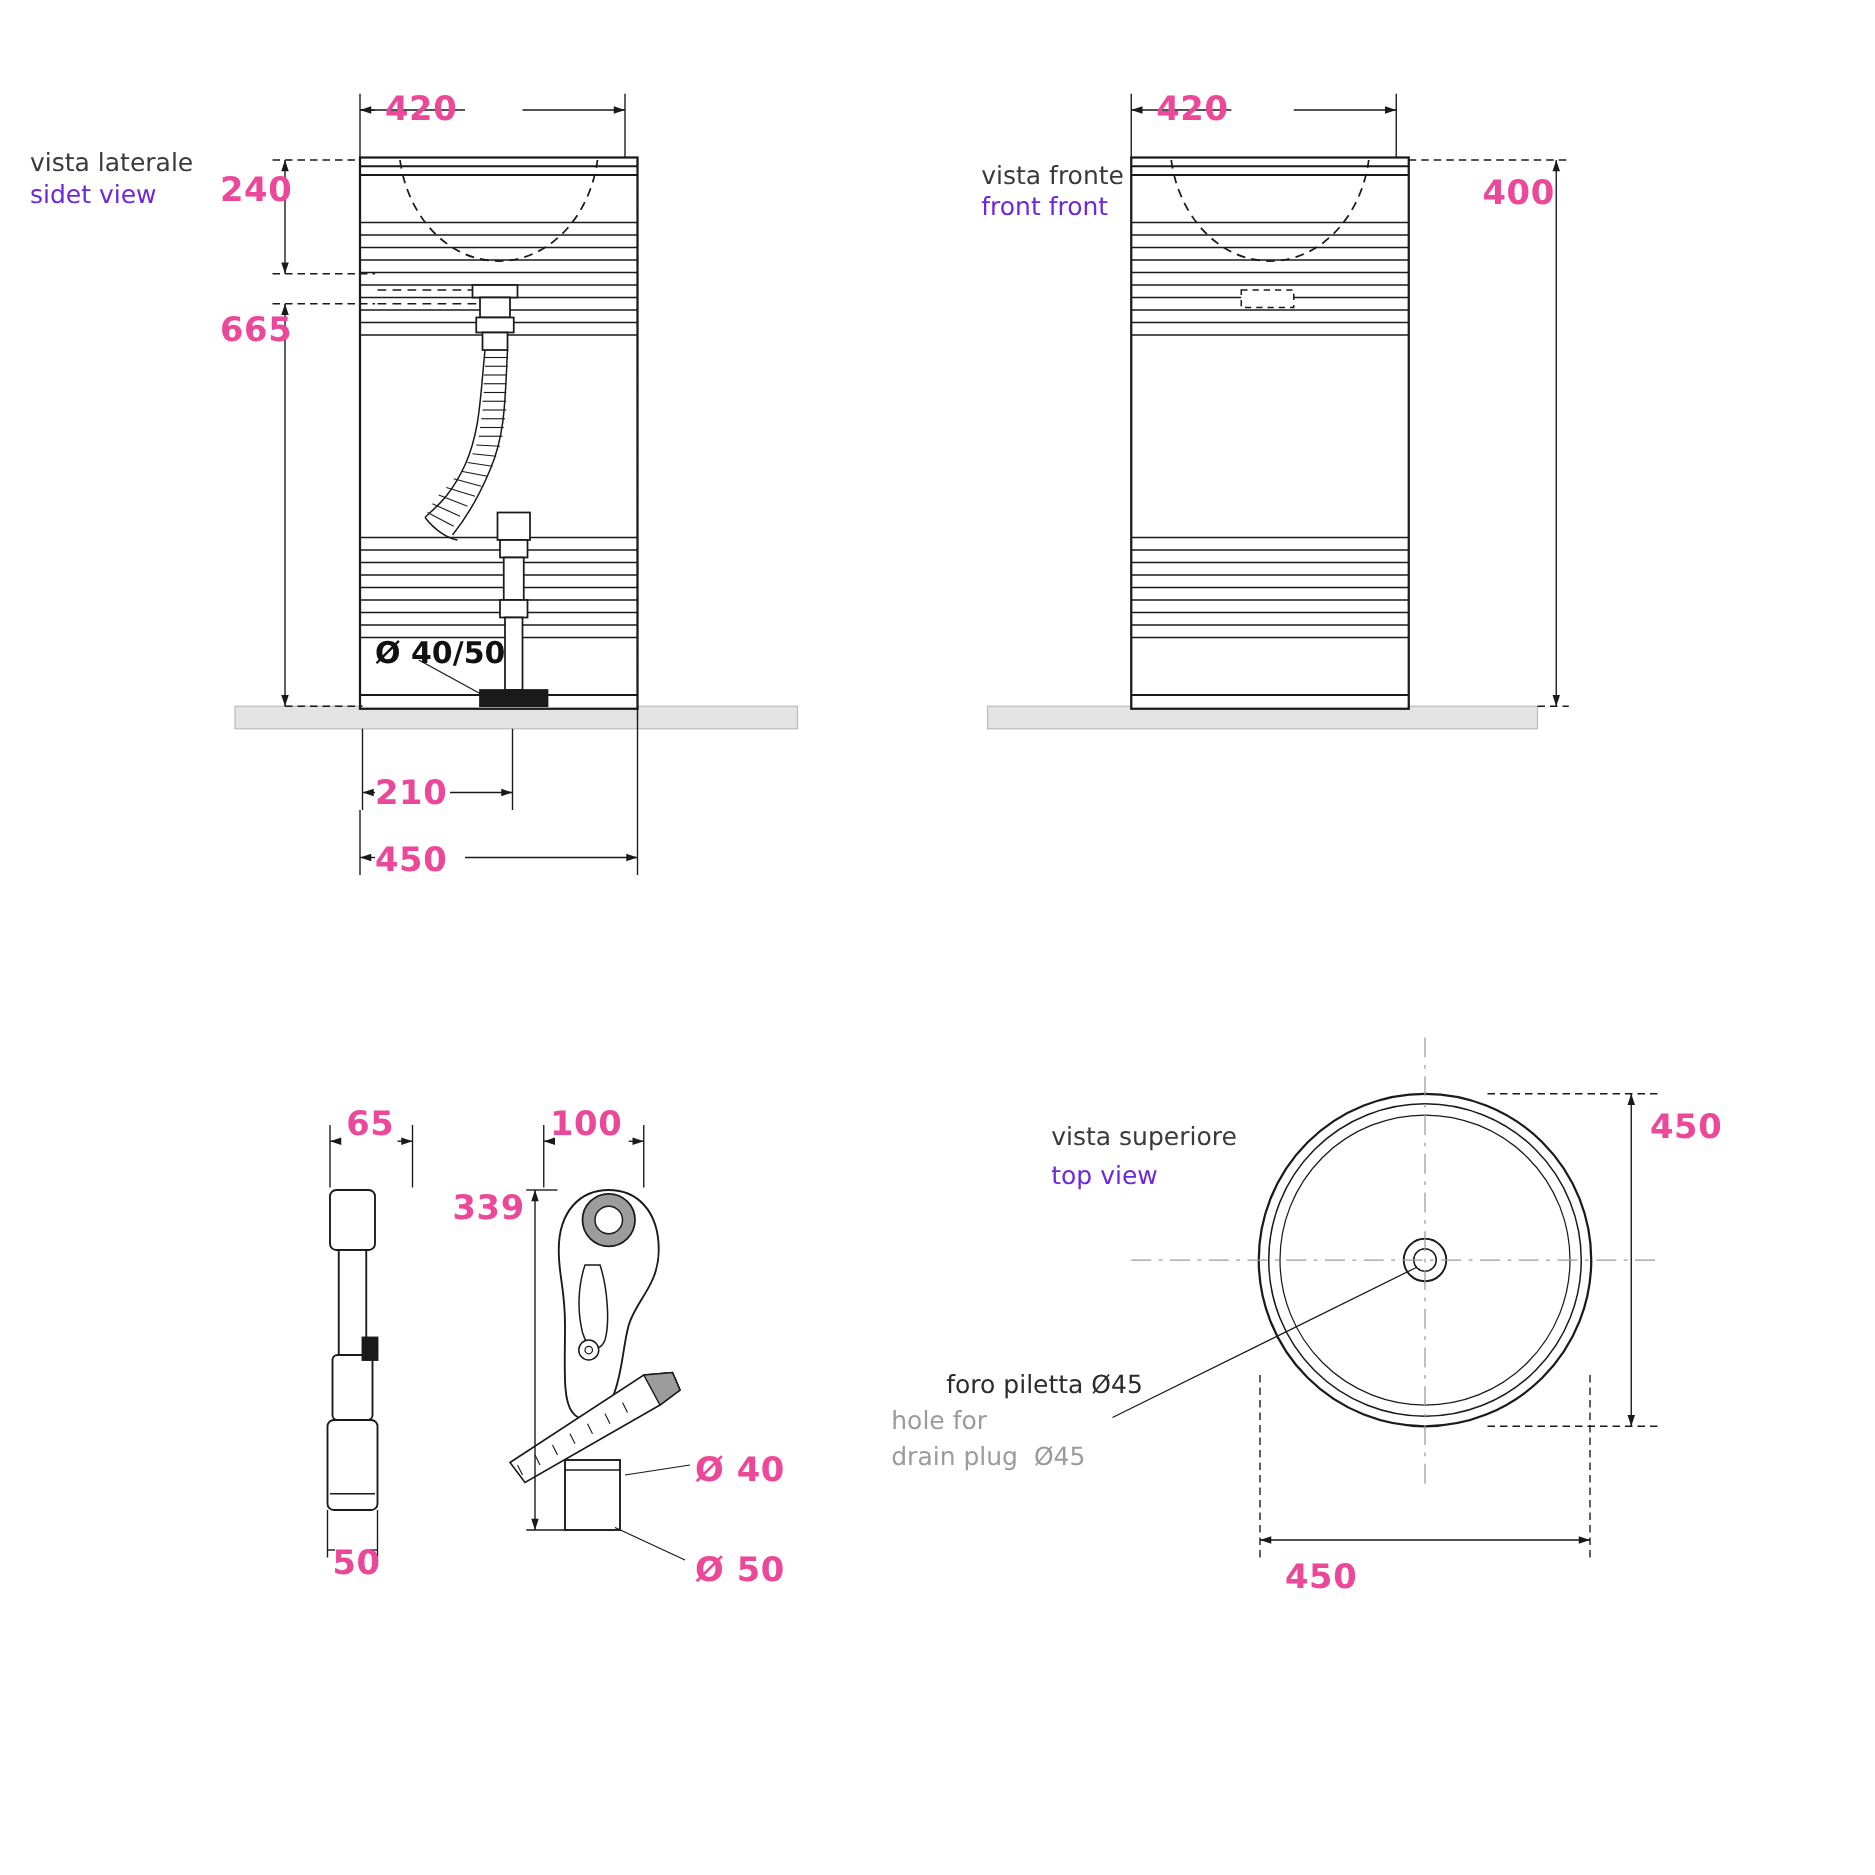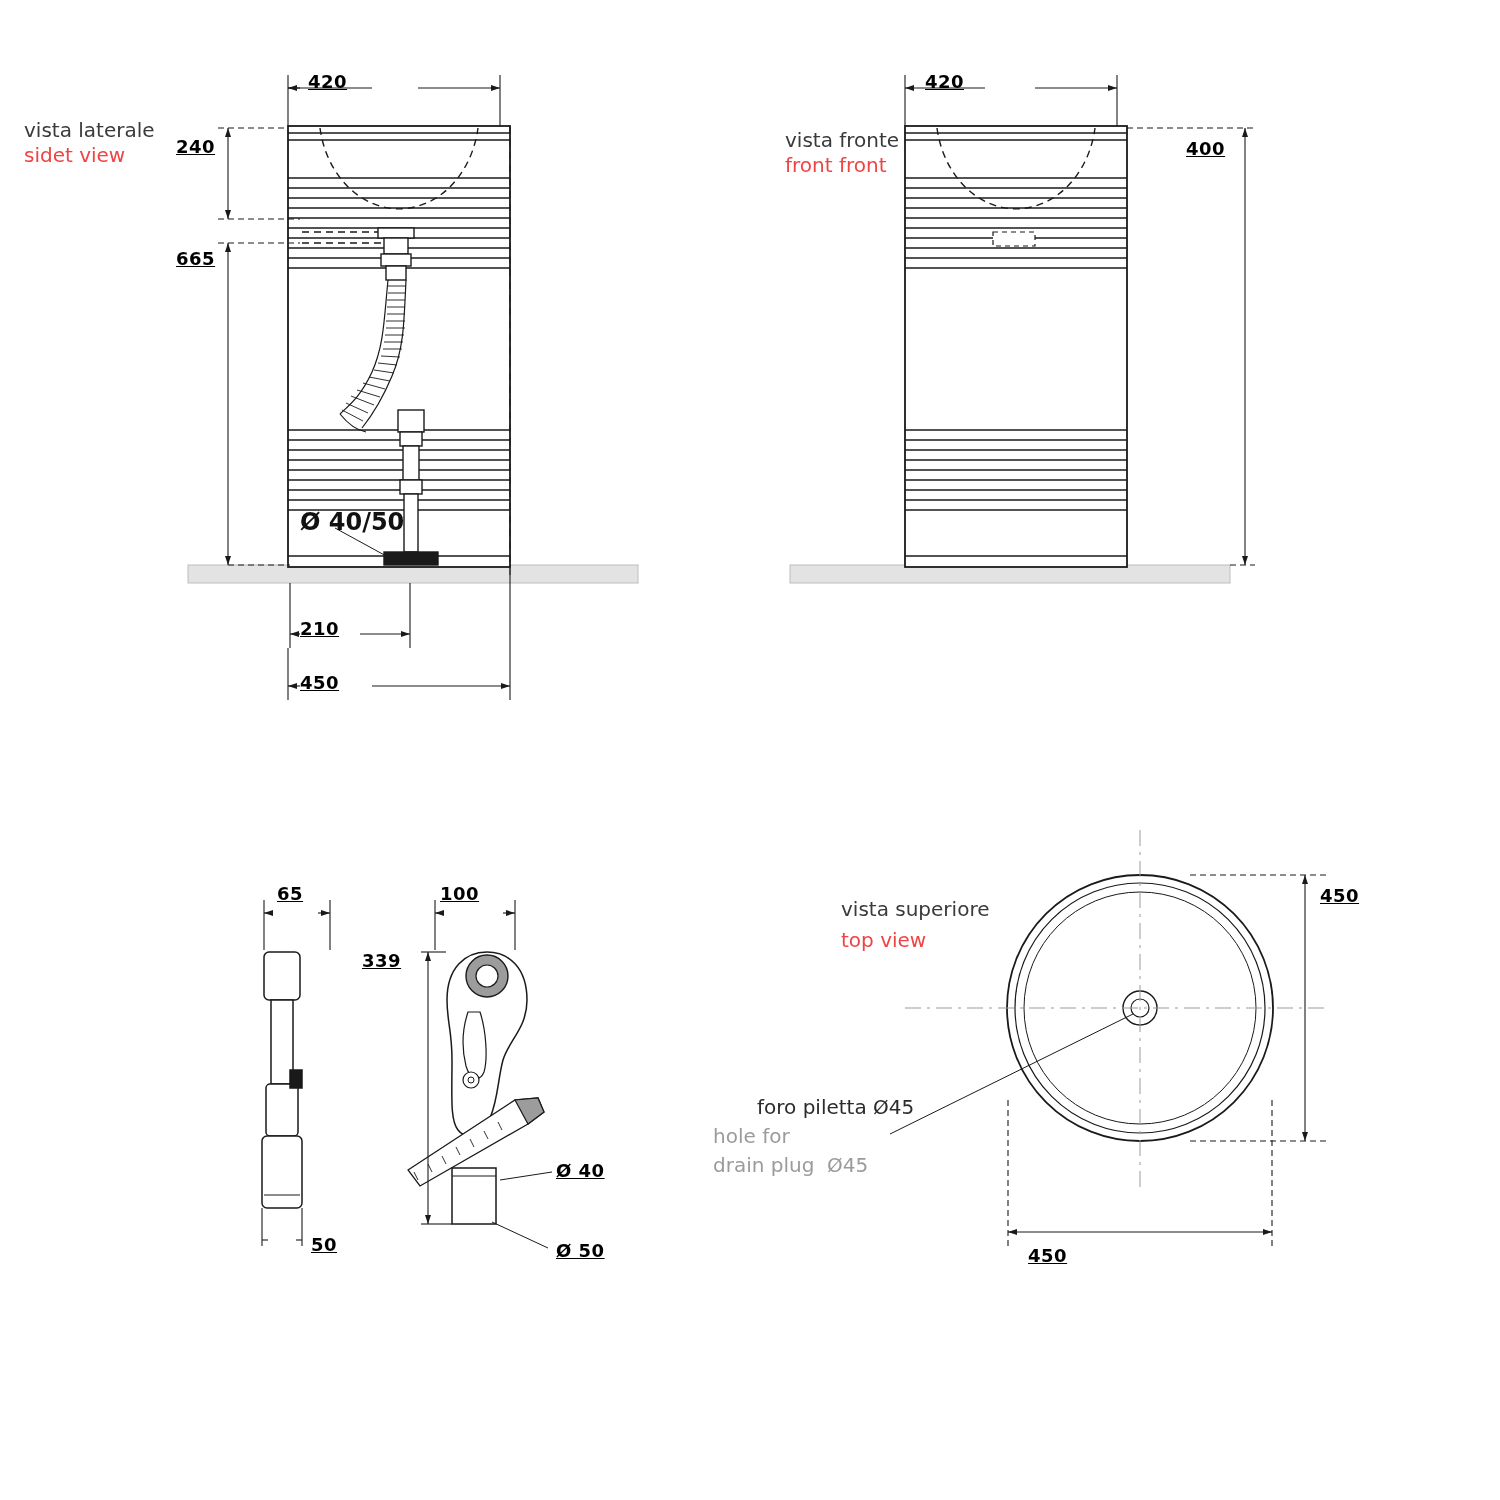--- a/index.html
+++ b/index.html
@@ -27,38 +27,37 @@
     width: 1500px;
     height: 1500px;
   }
   .lbl {
     position: absolute;
     white-space: pre;
     line-height: 1.25;
   }
   .dim {
     font-weight: bold;
-    font-size: 18px;
+    font-size: 27px;
     letter-spacing: 0.5px;
-    color: #000000;
-    text-decoration: underline;
+    color: #ec4899;
   }
   .dim-small {
     font-weight: bold;
     font-size: 24px;
     color: #111111;
   }
   .view-it {
     font-size: 20px;
     color: #3a3a3a;
     text-align: right;
   }
   .view-en {
     font-size: 20px;
-    color: #ef4444;
+    color: #6d28d9;
   }
   .note-it {
     font-size: 20px;
     color: #2b2b2b;
     margin-left: 44px;
   }
   .note-en {
     font-size: 20px;
     color: #9b9b9b;
   }
@@ -353,21 +352,21 @@
   <div class="lbl dim" style="left:300px; top:672px;">450</div>
   <div class="lbl dim-small" style="left:300px; top:507px;">Ø 40/50</div>
 
   <div class="lbl view-it" style="left:785px; top:128px;">vista fronte</div>
   <div class="lbl view-en" style="left:785px; top:153px;">front front</div>
 
   <div class="lbl dim" style="left:925px; top:71px;">420</div>
   <div class="lbl dim" style="left:1186px; top:138px;">400</div>
 
   <div class="lbl dim" style="left:277px; top:883px;">65</div>
-  <div class="lbl dim" style="left:266px; top:1234px;margin-left:45px;">50</div>
+  <div class="lbl dim" style="left:266px; top:1234px;">50</div>
   <div class="lbl dim" style="left:440px; top:883px;">100</div>
   <div class="lbl dim" style="left:362px; top:950px;">339</div>
   <div class="lbl dim" style="left:556px; top:1160px;">Ø 40</div>
   <div class="lbl dim" style="left:556px; top:1240px;">Ø 50</div>
 
   <div class="lbl view-it" style="left:841px; top:897px;">vista superiore</div>
   <div class="lbl view-en" style="left:841px; top:928px;text-align:right;">top view</div>
 
   <div class="lbl dim" style="left:1320px; top:885px;">450</div>
   <div class="lbl dim" style="left:1028px; top:1245px;">450</div>

